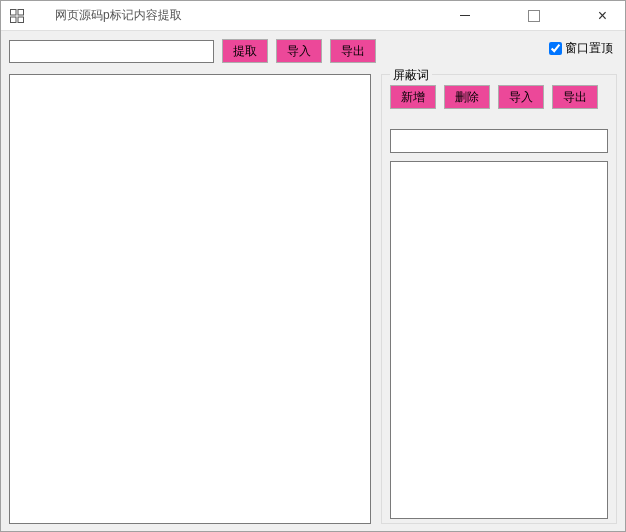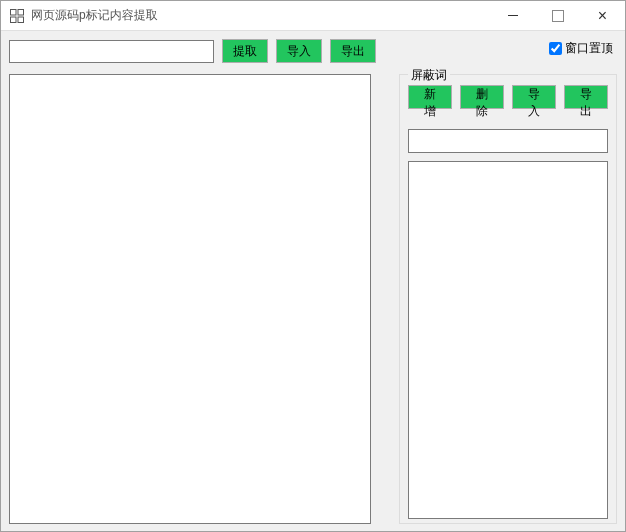--- a/index.html
+++ b/index.html
@@ -18,20 +18,21 @@
     display: flex;
     flex-direction: column;
     position: relative;
   }
   .titlebar {
     height: 30px;
     display: flex;
     align-items: center;
     background: #ffffff;
     border-bottom: 1px solid #e0e0e0;
+    gap: 24px;
   }
   .titlebar .icon {
     width: 16px;
     height: 16px;
     margin-left: 8px;
     margin-right: 6px;
     display: flex;
     align-items: center;
     justify-content: center;
     color: #555;
@@ -84,21 +85,21 @@
     height: 23px;
     border: 1px solid #7a7a7a;
     background: #fff;
     padding: 0 4px;
     font: inherit;
   }
   .btn {
     height: 24px;
     min-width: 42px;
     padding: 0 10px;
-    background: #22c55e;
+    background: #ec4899;
     border: 1px solid #adadad;
     font: inherit;
     cursor: default;
   }
 
   .topcheck {
     position: absolute;
     top: 9px;
     right: 12px;
     display: flex;
@@ -106,21 +107,21 @@
     gap: 3px;
   }
   .topcheck input {
     width: 13px;
     height: 13px;
     margin: 0;
   }
 
   .body-row {
     display: flex;
-    gap: 28px;
+    gap: 10px;
     margin-top: 10px;
     height: 450px;
   }
 
   .left-pane {
     width: 362px;
     height: 100%;
     position: relative;
   }
   .big-textarea {

